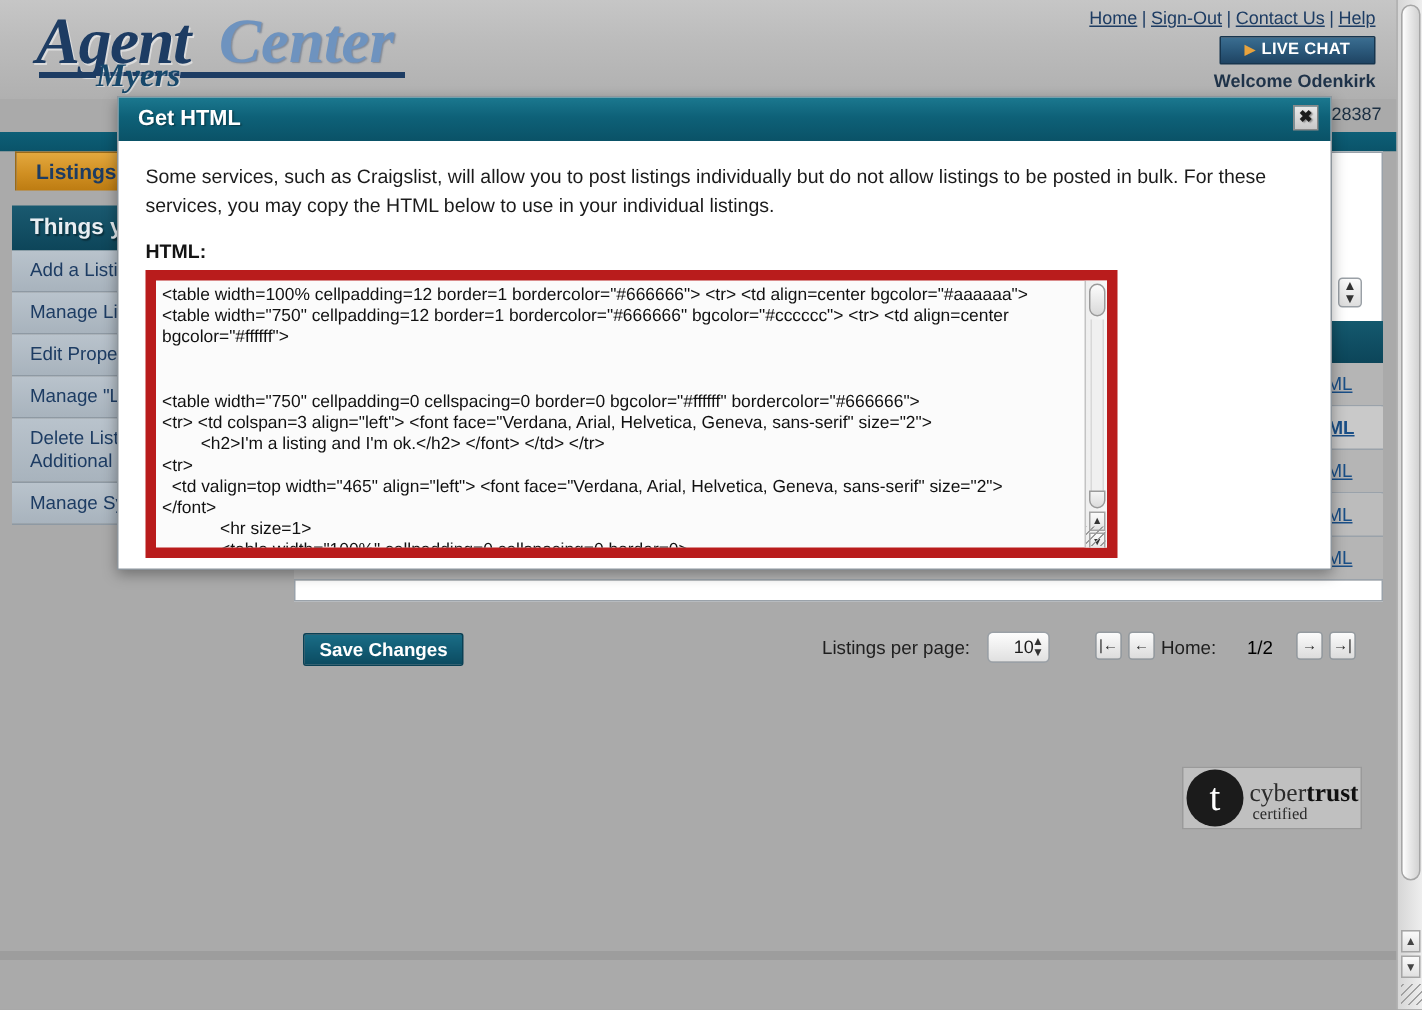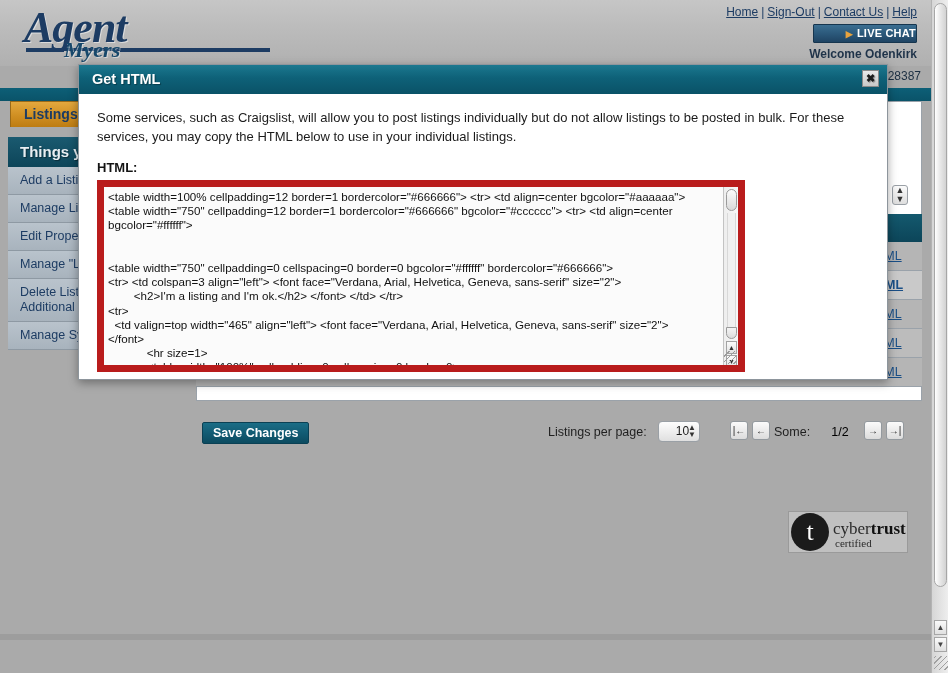--- a/index.html
+++ b/index.html
@@ -92,21 +92,21 @@
     position: absolute;
     right: 14px; top: 24px;
     width: 104px; height: 19px;
     background: linear-gradient(to bottom, #3b6e91 0%, #2c5a7c 48%, #1f4463 100%);
     border: 1px solid #16354e;
     border-radius: 1px;
     color: #ffffff;
     font-size: 11px;
     font-weight: bold;
     line-height: 17px;
-    text-align: right;
+    text-align: center;
     letter-spacing: .2px;
   }
   .livechat .tri {
     color: #e8a33d;
     font-size: 9px;
     margin-right: 4px;
   }
   .welcome {
     position: absolute;
     right: 14px; top: 47px;
@@ -571,20 +571,21 @@
 <body>
 
 <div id="page">
 
   <div id="page-body">
 
     <div class="header">
 
       <div class="logo">
         <span class="logo-agent">Agent</span>
+        <span class="logo-center">Center</span>
         <div class="logo-rule"></div>
         <span class="logo-myers">Myers</span>
       </div>
 
       <div class="toplinks">
         <a href="#">Home</a><span class="sep">|</span><a href="#">Sign-Out</a><span class="sep">|</span><a href="#">Contact Us</a><span class="sep">|</span><a href="#">Help</a>
       </div>
 
       <div class="livechat">
         <span class="tri">▶</span><span>LIVE CHAT</span>
@@ -677,21 +678,21 @@
 
         <div class="toolbar">
           <div class="savebtn">Save Changes</div>
           <div class="perpage-lbl">Listings per page:</div>
           <div class="perpage-sel">
             <span>10</span>
             <span class="arrows">▲<br>▼</span>
           </div>
           <div class="pgbtn b1">|←</div>
           <div class="pgbtn b2">←</div>
-          <div class="page-lbl">Some:</div>
+          <div class="page-lbl">Home:</div>
           <div class="page-val">1/2</div>
           <div class="pgbtn b3">→</div>
           <div class="pgbtn b4">→|</div>
         </div>
 
         <div class="badge">
           <div class="seal">t</div>
           <div class="bt-top"><span>cyber</span><b>trust</b></div>
           <div class="bt-sub">certified</div>
         </div>

